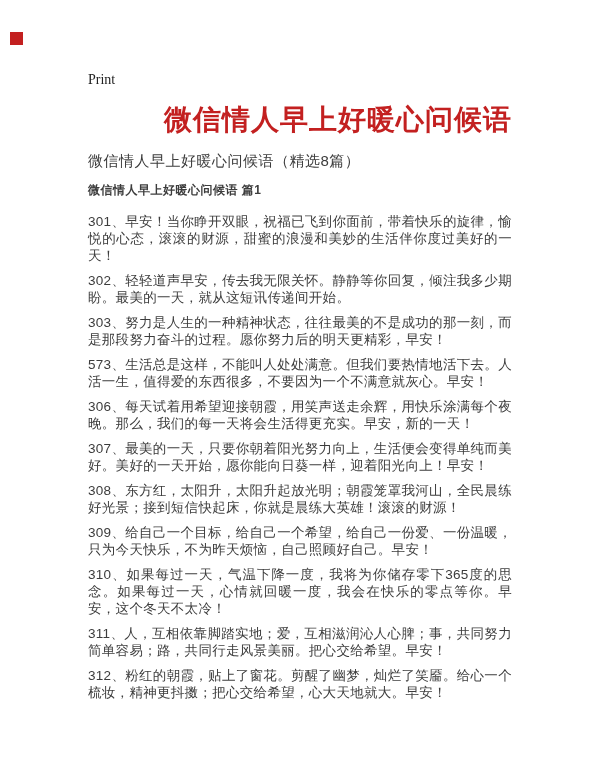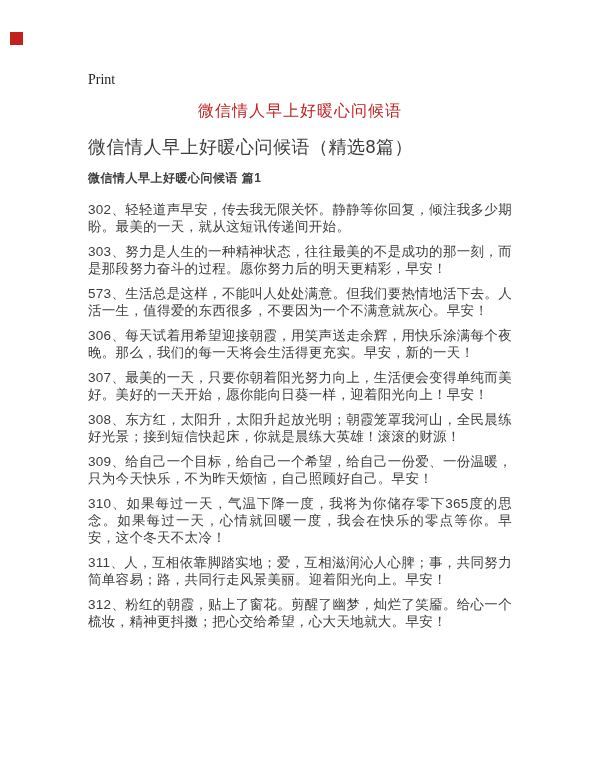--- a/index.html
+++ b/index.html
@@ -28,29 +28,29 @@
   }
   .print-label {
     font-family: "Liberation Serif", serif;
     font-size: 14px;
     color: #222222;
     display: inline-block;
     cursor: pointer;
   }
   h1.doc-title {
     margin: 13px 0 0 0;
-    text-align: center;
-    font-size: 16px;
-    font-weight: normal;
+    text-align: right;
+    font-size: 28px;
+    font-weight: bold;
     letter-spacing: 1px;
     color: #c32020;
   }
   .doc-subtitle {
     margin: 13px 0 0 0;
-    font-size: 18px;
+    font-size: 15px;
     font-weight: normal;
     letter-spacing: 0.5px;
   }
   .section-heading {
     margin: 11px 0 0 0;
     font-size: 12px;
     font-weight: bold;
     letter-spacing: 0.5px;
   }
   .greetings {
@@ -74,25 +74,26 @@
 
   <span class="print-label">Print</span>
 
   <h1 class="doc-title" style="color: rgb(195, 32, 32);">微信情人早上好暖心问候语</h1>
 
   <p class="doc-subtitle">微信情人早上好暖心问候语（精选8篇）</p>
 
   <p class="section-heading">微信情人早上好暖心问候语 篇1</p>
 
   <div class="greetings">
+    <p class="greeting"><span>301、</span><span>早安！当你睁开双眼，祝福已飞到你面前，带着快乐的旋律，愉悦的心态，滚滚的财源，甜蜜的浪漫和美妙的生活伴你度过美好的一天！</span></p>
     <p class="greeting"><span>302、</span><span>轻轻道声早安，传去我无限关怀。静静等你回复，倾注我多少期盼。最美的一天，就从这短讯传递间开始。</span></p>
     <p class="greeting"><span>303、</span><span>努力是人生的一种精神状态，往往最美的不是成功的那一刻，而是那段努力奋斗的过程。愿你努力后的明天更精彩，早安！</span></p>
     <p class="greeting"><span>573、</span><span>生活总是这样，不能叫人处处满意。但我们要热情地活下去。人活一生，值得爱的东西很多，不要因为一个不满意就灰心。早安！</span></p>
     <p class="greeting"><span>306、</span><span>每天试着用希望迎接朝霞，用笑声送走余辉，用快乐涂满每个夜晚。那么，我们的每一天将会生活得更充实。早安，新的一天！</span></p>
     <p class="greeting"><span>307、</span><span>最美的一天，只要你朝着阳光努力向上，生活便会变得单纯而美好。美好的一天开始，愿你能向日葵一样，迎着阳光向上！早安！</span></p>
     <p class="greeting"><span>308、</span><span>东方红，太阳升，太阳升起放光明；朝霞笼罩我河山，全民晨练好光景；接到短信快起床，你就是晨练大英雄！滚滚的财源！</span></p>
     <p class="greeting"><span>309、</span><span>给自己一个目标，给自己一个希望，给自己一份爱、一份温暖，只为今天快乐，不为昨天烦恼，自己照顾好自己。早安！</span></p>
     <p class="greeting"><span>310、</span><span>如果每过一天，气温下降一度，我将为你储存零下365度的思念。如果每过一天，心情就回暖一度，我会在快乐的零点等你。早安，这个冬天不太冷！</span></p>
-    <p class="greeting"><span>311、</span><span>人，互相依靠脚踏实地；爱，互相滋润沁人心脾；事，共同努力简单容易；路，共同行走风景美丽。迎着阳光向上。早安！</span></p>
+    <p class="greeting"><span>311、</span><span>人，互相依靠脚踏实地；爱，互相滋润沁人心脾；事，共同努力简单容易；路，共同行走风景美丽。把心交给希望。早安！</span></p>
     <p class="greeting"><span>312、</span><span>粉红的朝霞，贴上了窗花。剪醒了幽梦，灿烂了笑靥。给心一个梳妆，精神更抖擞；把心交给希望，心大天地就大。早安！</span></p>
   </div>
 
 </div>
 
 </body></html>

